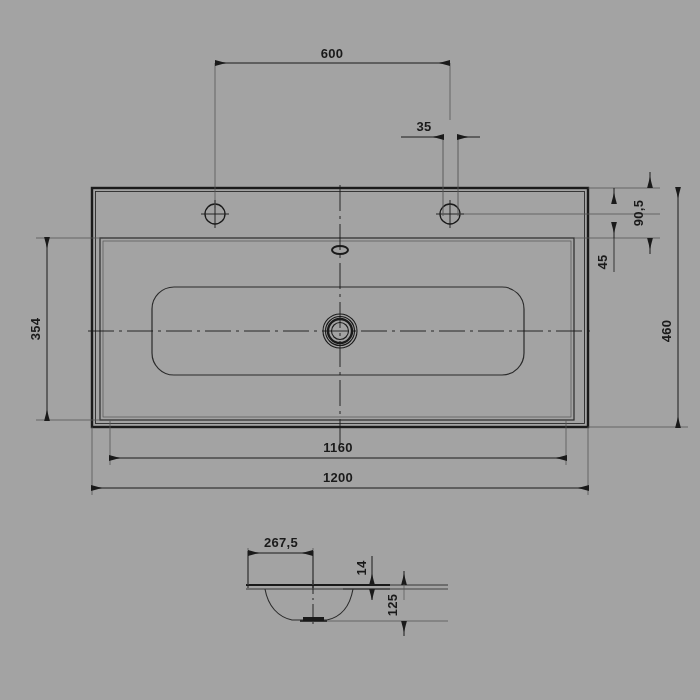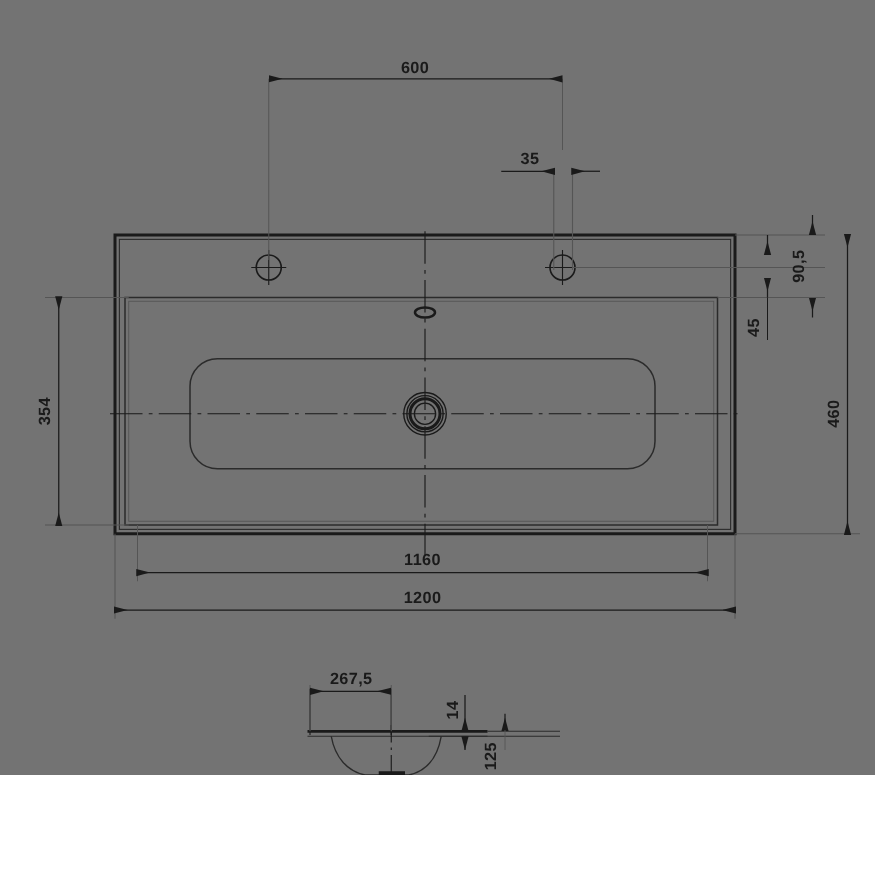--- a/index.html
+++ b/index.html
@@ -6,22 +6,22 @@
     margin: 0;
     padding: 0;
     background: #ffffff;
   }
   body {
     font-family: "Liberation Sans", sans-serif;
   }
   #drawing-root {
     position: relative;
     width: 700px;
-    height: 620px;
-    background: #737373;
+    height: 700px;
+    background: #a3a3a3;
     overflow: hidden;
   }
   svg#cad {
     display: block;
     width: 700px;
     height: 700px;
   }
   .dimtext {
     font-family: "Liberation Sans", sans-serif;
     font-size: 13px;

